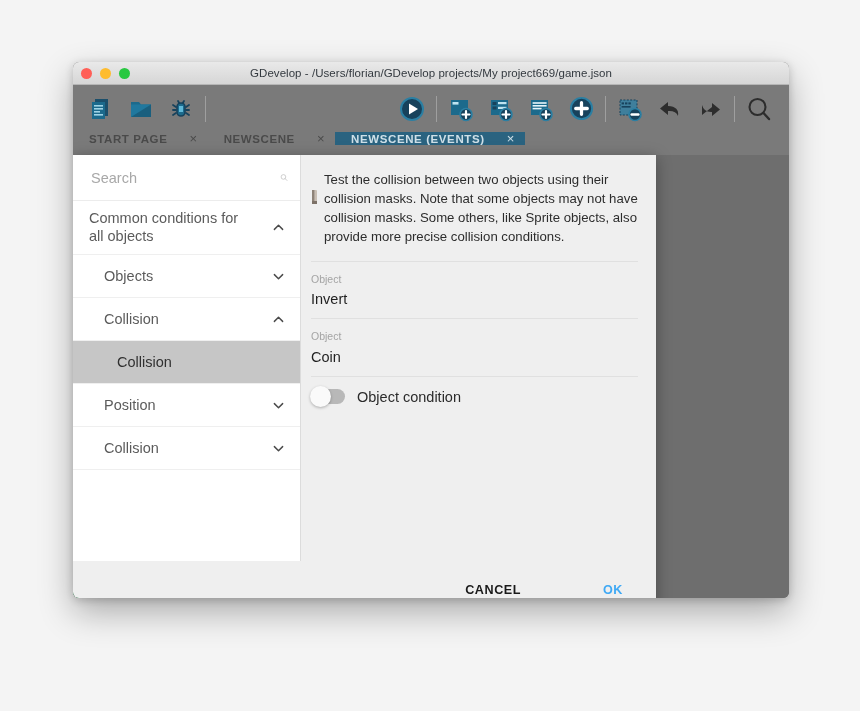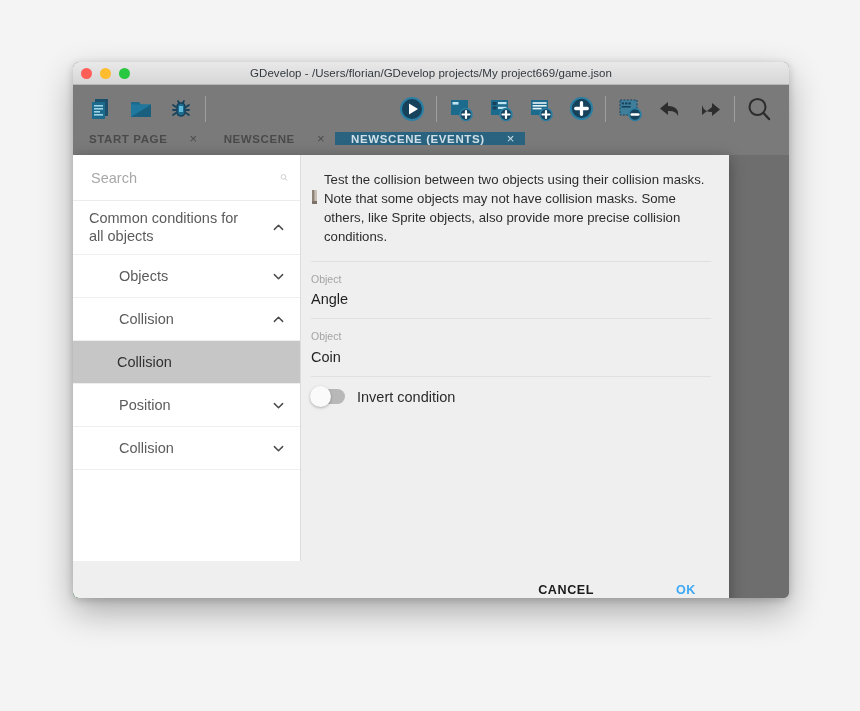--- a/index.html
+++ b/index.html
@@ -118,21 +118,21 @@
     left: 0; right: 0;
     top: 93px; bottom: 0;
     background: #6e6e6e;
   }
 
   
   #dialog {
     position: absolute;
     left: 0px;
     top: 93px;
-    width: 656px;
+    width: 583px;
     height: 464px;
     background: #15803d;
     display: flex;
     flex-direction: column;
     box-shadow: 0 3px 14px rgba(0,0,0,0.35);
   }
   #dialog-body {
     flex: 1;
     display: flex;
     min-height: 0;
@@ -178,21 +178,21 @@
     box-sizing: border-box;
     background: #fff;
   }
   .cat-row .cat-label {
     font-size: 14.5px;
     color: #5b5b5b;
     line-height: 1.22;
   }
   .cat-row.lvl0 { padding-left: 16px; padding-top:9px; padding-bottom:9px; }
   .cat-row.lvl0 .cat-label { max-width: 160px; }
-  .cat-row.lvl1 { padding-left: 46px; }
+  .cat-row.lvl1 { padding-left: 31px; }
   .item-row {
     min-height: 43px;
     display: flex;
     align-items: center;
     padding-left: 44px;
     box-sizing: border-box;
     border-bottom: 1px solid #efefef;
     font-size: 14.5px;
     color: #4a4a4a;
     background: #fff;
@@ -515,33 +515,33 @@
           <svg id="info-icon" width="7" height="20" viewBox="0 0 7 20">
             <rect x="1" y="2" width="5" height="14" rx="1" fill="#c9bfb4"></rect>
             <rect x="1" y="2" width="2.4" height="14" fill="#8e8378"></rect>
             <rect x="1" y="13" width="5" height="3" fill="#7d7268"></rect>
           </svg>
           <div id="desc-text">Test the collision between two objects using their collision masks. Note that some objects may not have collision masks. Some others, like Sprite objects, also provide more precise collision conditions.</div>
         </div>
 
         <div class="field-row">
           <div class="field-label">Object</div>
-          <div class="field-value">Angle</div>
+          <div class="field-value">Invert</div>
         </div>
 
         <div class="field-row">
           <div class="field-label">Object</div>
           <div class="field-value">Coin</div>
         </div>
 
         <div id="toggle-row">
           <span class="switch">
             <span class="knob"></span>
           </span>
-          <span id="toggle-label">Invert condition</span>
+          <span id="toggle-label">Object condition</span>
         </div>
 
       </div>
     </div>
 
     <div id="dialog-footer">
       <button class="dlg-btn" id="cancel-button">CANCEL</button>
       <button class="dlg-btn" id="ok-button">OK</button>
     </div>
   </div>

